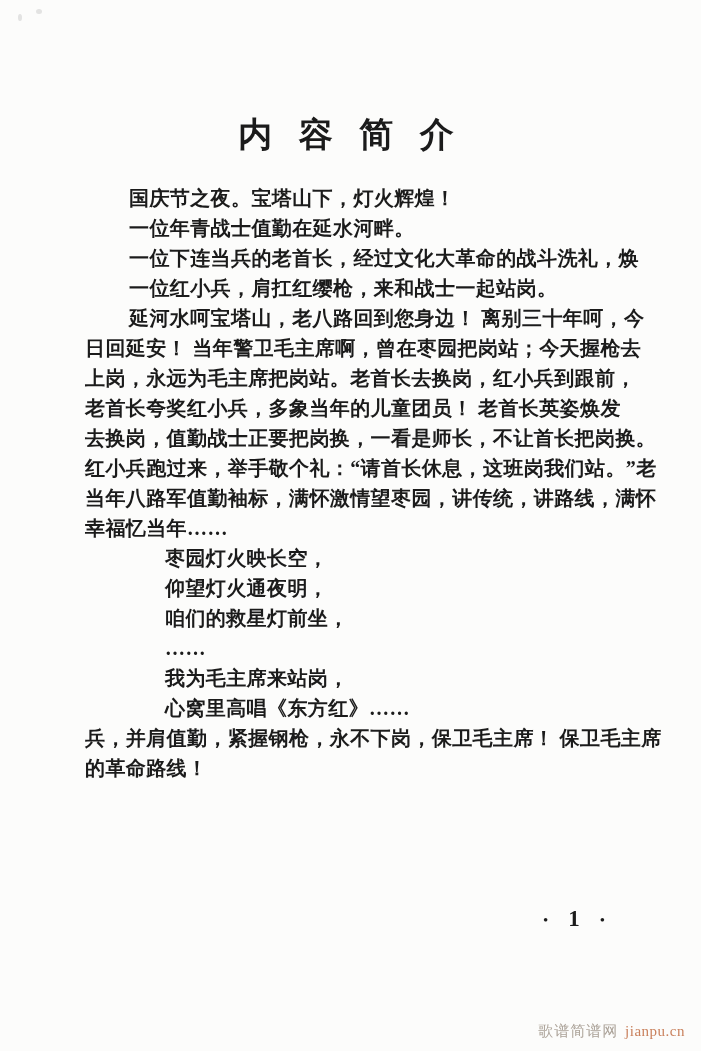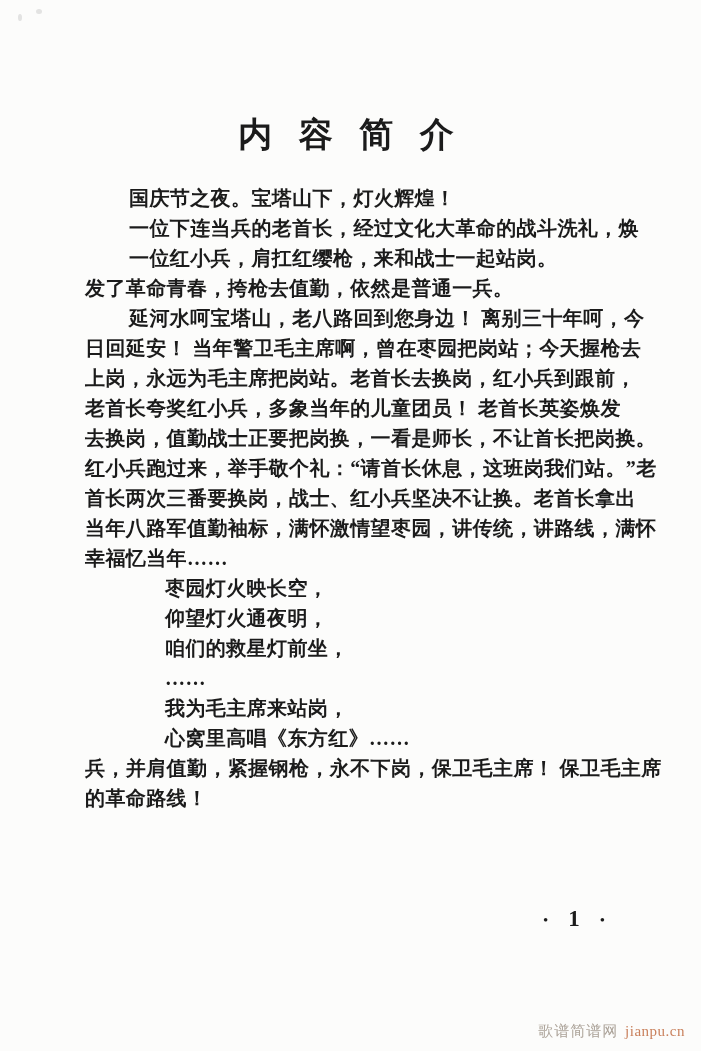--- a/index.html
+++ b/index.html
@@ -86,30 +86,29 @@
 <body>
 
 <div class="page">
   <div class="artifact a1"></div>
   <div class="artifact a2"></div>
 
   <h1 class="title">内 容 简 介</h1>
 
   <div class="text-block">
       <div class="line indent">国庆节之夜。宝塔山下，灯火辉煌！</div>
+      <div class="line indent">一位年青战士值勤在延水河畔。</div>
       <div class="line indent">一位下连当兵的老首长，经过文化大革命的战斗洗礼，焕</div>
       <div class="line indent">一位红小兵，肩扛红缨枪，来和战士一起站岗。</div>
-      <div class="line flush">发了革命青春，挎枪去值勤，依然是普通一兵。</div>
       <div class="line indent">延河水呵宝塔山，老八路回到您身边！ 离别三十年呵，今</div>
       <div class="line flush">日回延安！ 当年警卫毛主席啊，曾在枣园把岗站；今天握枪去</div>
       <div class="line flush">上岗，永远为毛主席把岗站。老首长去换岗，红小兵到跟前，</div>
       <div class="line flush">老首长夸奖红小兵，多象当年的儿童团员！ 老首长英姿焕发</div>
       <div class="line flush">去换岗，值勤战士正要把岗换，一看是师长，不让首长把岗换。</div>
       <div class="line flush">红小兵跑过来，举手敬个礼：“请首长休息，这班岗我们站。”老</div>
-      <div class="line flush">首长两次三番要换岗，战士、红小兵坚决不让换。老首长拿出</div>
       <div class="line flush">当年八路军值勤袖标，满怀激情望枣园，讲传统，讲路线，满怀</div>
       <div class="line flush">幸福忆当年……</div>
       <div class="line verse">枣园灯火映长空，</div>
       <div class="line verse">仰望灯火通夜明，</div>
       <div class="line verse">咱们的救星灯前坐，</div>
       <div class="line verse">……</div>
       <div class="line verse">我为毛主席来站岗，</div>
       <div class="line verse">心窝里高唱《东方红》……</div>
       <div class="line flush">兵，并肩值勤，紧握钢枪，永不下岗，保卫毛主席！ 保卫毛主席</div>
       <div class="line flush">的革命路线！</div>

